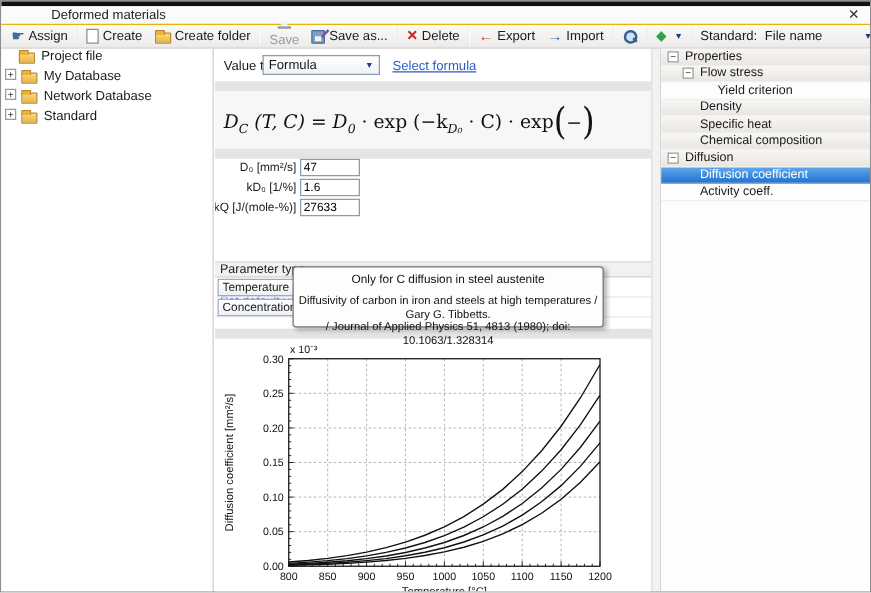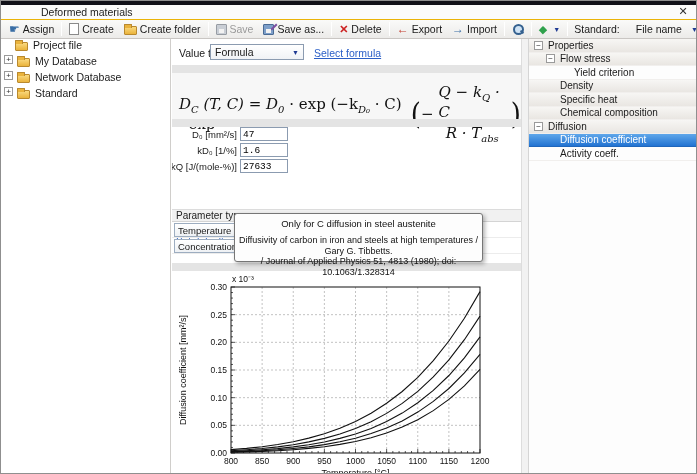--- a/index.html
+++ b/index.html
@@ -13,25 +13,25 @@
   .top-strip { position:absolute; left:0; top:0; width:697px; height:4px; background:#101018; }
   
   .titlebar { position:absolute; left:0; top:4px; width:697px; height:15px; background:#fbfbfb; border-bottom:1px solid #eab308; }
   .titlebar .title { position:absolute; left:40px; top:1px; font-size:10.5px; color:#222; }
   .close-btn { position:absolute; right:8px; top:0; font-size:11px; color:#333; cursor:default; width:14px; text-align:center; }
   
   .toolbar { position:absolute; left:0; top:19px; width:697px; height:19px;
     background:linear-gradient(#fafaf9,#ecebe9); border-bottom:1px solid #c9c6c3;
     display:flex; align-items:center; padding-left:3px; }
   .tbtn { display:flex; align-items:center; gap:3px; padding:0 5px; height:17px; font-size:10.5px; color:#1a1a1a; white-space:nowrap; }
-  .tbtn.disabled { color:#9a9a9a; }
+  .tbtn.disabled { color:#9a9a9a;flex-direction:column; }
   .tsep { width:1px; height:14px; background:#c2bfbc; margin:0 2px; border-right:1px solid #fff; }
   .ddarrow { font-size:7px; color:#1f3a93; margin-left:3px; }
   .std-label { font-size:10.5px; margin-left:4px; }
-  .std-value { font-size:10.5px; margin-left:16px; width:80px; }
+  .std-value { font-size:10.5px; margin-left:6px; width:80px; }
   
   .ic { display:inline-block; position:relative; }
   .ic-assign { font-size:12px; color:#3a6ea5; line-height:10px; }
   .ic-page { width:10px; height:12px; background:#fff; border:1px solid #8a8a8a; }
   .ic-folder { width:13px; height:9px; background:linear-gradient(#fada80,#eab33c); border:1px solid #b9892e; border-radius:1px; margin-top:3px; }
   .ic-folder::before { content:""; position:absolute; left:-1px; top:-3px; width:6px; height:3px; background:#eab33c; border:1px solid #b9892e; border-bottom:none; border-radius:1px 1px 0 0; }
   .ic-floppy { width:11px; height:11px; border-radius:1px; }
   .ic-floppy.gray { background:#c9ced5; border:1px solid #979ca3; }
   .ic-floppy.blue { background:#7d9fc9; border:1px solid #4a6b94; }
   .ic-floppy::after { content:""; position:absolute; left:2px; bottom:1px; width:5px; height:4px; background:#f2f2f2; }
@@ -61,21 +61,21 @@
   .formula { position:absolute; left:7px; top:10px; font-family:"DejaVu Serif", serif; font-style:italic; font-size:15px; color:#111; display:flex; align-items:center; }
   .formula sub { font-size:10px; font-style:italic; }
   .formula .rm { font-style:normal; }
   .frac { display:inline-flex; flex-direction:column; align-items:center; margin:0 2px; vertical-align:middle; }
   .frac .num { padding:0 3px 1px; }
   .frac .den { border-top:1px solid #111; padding:1px 3px 0; }
   .bigp { font-size:26px; font-weight:300; transform:scaleY(1.15); font-style:normal; }
   .fields { position:absolute; left:0; top:88px; width:349px; }
   .field-row { position:relative; height:16px; }
   .field-label { position:absolute; right:284px; top:2px; font-size:9.5px; white-space:nowrap; }
-  .field-input { position:absolute; left:68px; top:0; width:48px; height:14px; border:1px solid #8b9bb0; background:#fff; font-size:9.5px; font-family:Liberation Mono, monospace; padding:0 2px; }
+  .field-input { position:absolute; left:68px; top:0; width:48px; height:14px; border:1px solid #8b9bb0; background:#fff; font-size:9.5px; font-family:Liberation Sans, sans-serif; padding:0 2px; }
   .setdef { position:absolute; left:4px; top:157px; font-size:10px;margin-top:40px; }
   .ptable { position:absolute; left:0; top:170px; width:349px; }
   .ptable-header { height:13px; background:#f1f1f1; border-top:1px solid #dcdcdc; border-bottom:1px solid #d4d4d4; font-size:10px; color:#222; padding-left:4px; display:flex; align-items:center; }
   .ptable-row { position:relative; height:16px; border-bottom:1px solid #ececec; }
   .pcombo { position:absolute; left:2px; top:1px; width:116px; height:14px; border:1px solid #9dadc0; background:linear-gradient(#fff,#eef1f4); font-size:9.5px; padding-left:3px; display:flex; align-items:center; }
   .pcombo .carr { position:absolute; right:3px; top:4px; font-size:6px; color:#1f3a93; }
   .tooltip { position:absolute; left:62px; top:174px; width:249px; height:49px; background:#fdfdfd; border:1px solid #767676; border-radius:3px; box-shadow:2px 2px 4px rgba(0,0,0,.3); z-index:5; padding-top:4px; }
   .tooltip .tt-title { text-align:center; font-size:9.5px; color:#111; margin-bottom:6px; }
   .tooltip .tt-line { text-align:center; font-size:9px; color:#111; line-height:10.5px; }
   .chart-wrap { position:absolute; left:0; top:232px; width:349px; height:204px; background:#fff; }
@@ -184,24 +184,20 @@
       <span class="link" style="position:absolute; left:142px; top:8px;">Select formula</span>
     </div>
 
     <div class="grayband" style="top:26px; height:8px;"></div>
 
     <div class="formula-band">
       <span class="formula">
         <span><span>D</span><sub>C</sub><span> (T, C) = </span><span>D</span><sub>0</sub><span class="rm"> · exp (−k</span><sub>D₀</sub><span class="rm"> · C)</span><span class="rm"> · exp </span></span>
         <span class="bigp">(</span>
         <span class="rm">−</span>
-        <span class="frac">
-          <span class="num"><span>Q − k</span><sub>Q</sub><span> · C</span></span>
-          <span class="den"><span>R · T</span><sub>abs</sub></span>
-        </span>
         <span class="bigp">)</span>
       </span>
     </div>
 
     <div class="grayband" style="top:80px; height:8px;"></div>
 
     <div class="fields">
       <div class="field-row">
         <span class="field-label">D₀ [mm²/s]</span>
         <input class="field-input" value="47" style="">

